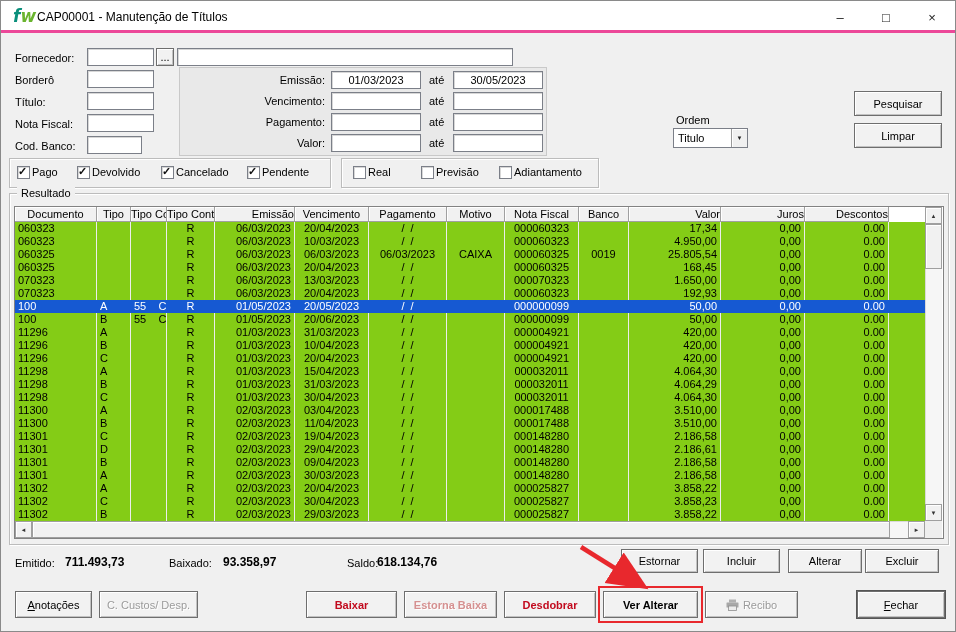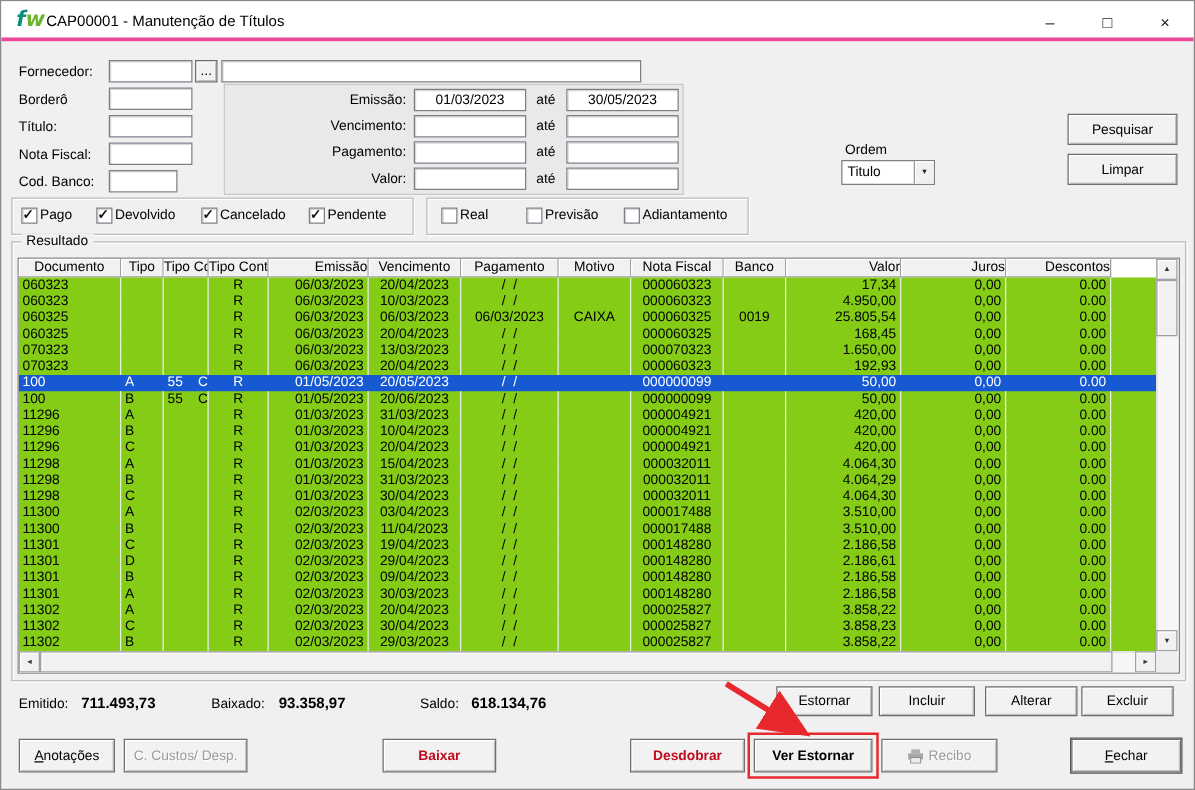--- a/index.html
+++ b/index.html
@@ -576,35 +576,36 @@
       <span class="sthumb" style="left:17px;top:-1px;width:858px;height:17px"></span>
       <span class="sbtn" style="left:893px;top:-1px">►</span>
     </div>
     <div class="corner"></div>
   </div>
 
   <span class="sum-label" style="left:14px;top:555px">Emitido:</span>
   <span class="sum-value" style="left:64px;top:554px">711.493,73</span>
   <span class="sum-label" style="left:168px;top:555px">Baixado:</span>
   <span class="sum-value" style="left:222px;top:554px">93.358,97</span>
-  <span class="sum-label" style="left:335px;top:555px">Saldo:</span>
+  <span class="sum-label" style="left:346px;top:555px">Saldo:</span>
   <span class="sum-value" style="left:376px;top:554px">618.134,76</span>
 
   <button class="btn" style="left:620px;top:548px;width:77px;height:24px">Estornar</button>
   <button class="btn" style="left:702px;top:548px;width:77px;height:24px">Incluir</button>
   <button class="btn" style="left:787px;top:548px;width:74px;height:24px">Alterar</button>
   <button class="btn" style="left:864px;top:548px;width:74px;height:24px">Excluir</button>
 
   <button class="btn" style="left:14px;top:590px;width:77px;height:27px">
       <span class="mnemonic">Anotações</span>
     </button>
   <button class="btn disabled" style="left:98px;top:590px;width:99px;height:27px">C. Custos/ Desp.</button>
   <button class="btn red-bold" style="left:305px;top:590px;width:91px;height:27px">Baixar</button>
+  <button class="btn disabled-red" style="left:403px;top:590px;width:93px;height:27px">Estorna Baixa</button>
   <button class="btn red-bold" style="left:503px;top:590px;width:92px;height:27px">Desdobrar</button>
-  <button class="btn bold" style="left:602px;top:590px;width:95px;height:27px">Ver Estornar</button>
+  <button class="btn bold" style="left:602px;top:590px;width:95px;height:27px">Ver Alterar</button>
   <button class="btn disabled" style="left:704px;top:590px;width:93px;height:27px">
     <svg width="13" height="12" viewBox="0 0 13 12">
         <rect x="3" y="0.5" width="7" height="3" fill="#b0b0b0"></rect>
         <rect x="0.5" y="3.5" width="12" height="5" rx="0.5" fill="#a8a8a8"></rect>
         <rect x="2.5" y="7" width="8" height="4.5" fill="#ececec" stroke="#8f8f8f" stroke-width="0.8"></rect>
       </svg>
     <span>Recibo</span>
   </button>
   <button class="btn btn-default" style="left:856px;top:590px;width:88px;height:27px">
       <span class="mnemonic">Fechar</span>

